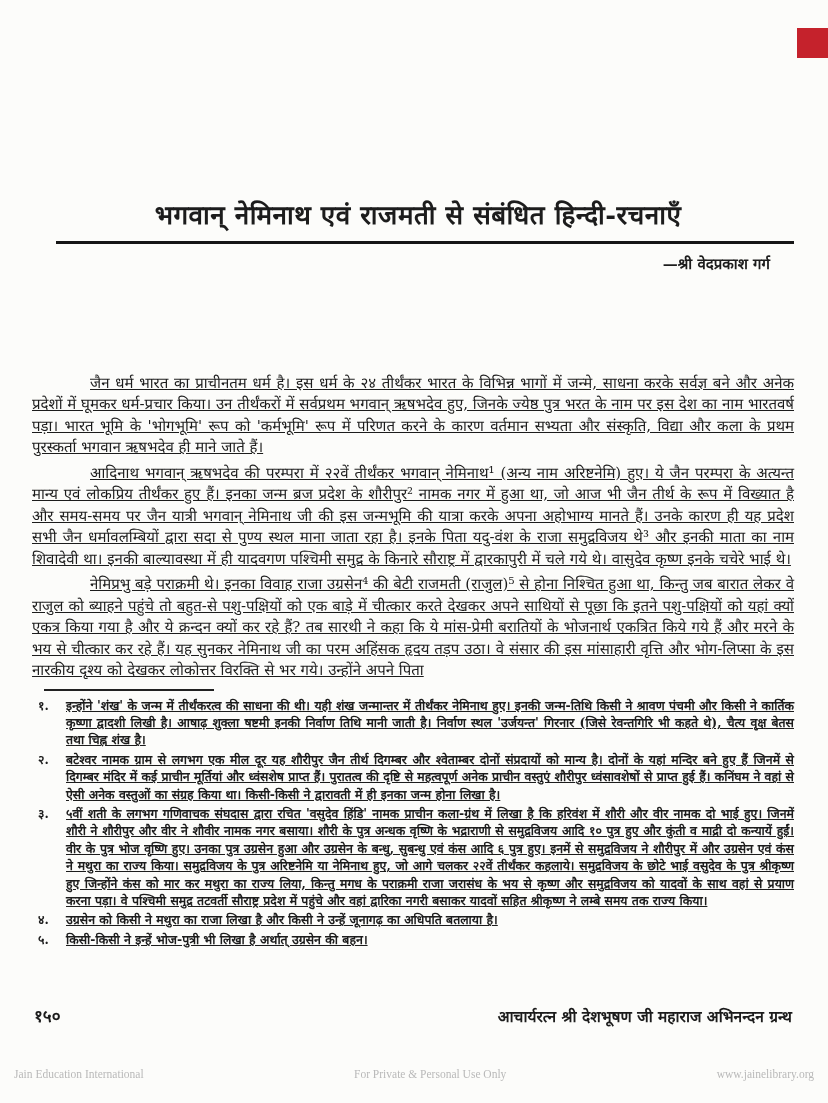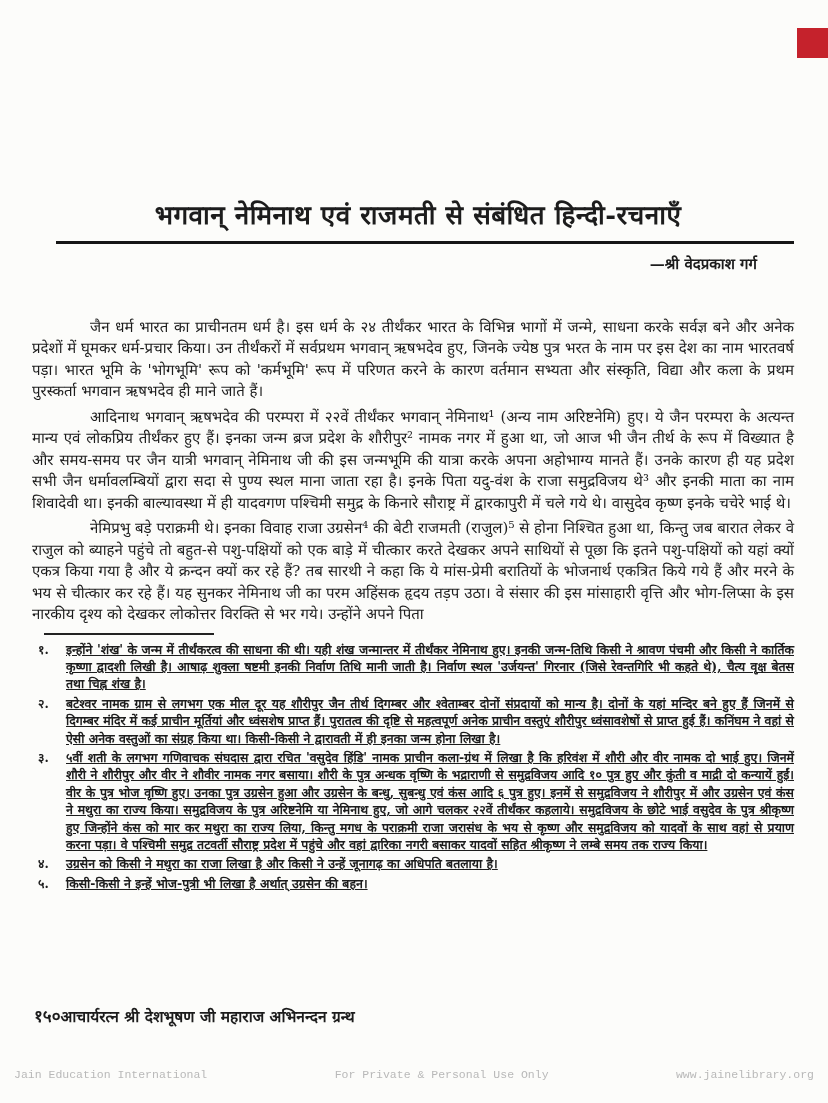--- a/index.html
+++ b/index.html
@@ -8,39 +8,39 @@
     background:#fcfcfa;color:#1c1c1c;
     font-family:"DejaVu Serif","DejaVu Sans",serif;
   }
   .page{position:absolute;inset:0;padding:0 34px 1px 32px;box-sizing:border-box;}
   .red-tab{position:absolute;top:28px;right:0;width:31px;height:30px;background:#c5222c;}
   .title{
     margin:199px 12px 0 22px;font-size:26px;line-height:1.25;
     font-weight:bold;text-align:center;letter-spacing:.5px;
   }
   .title-rule{height:3px;background:#161616;margin:9px 0 0 24px;}
-  .author{text-align:right;font-weight:bold;font-size:15px;margin:9px 37px 0 0;}
-  .body-text{margin-top:44px;font-size:15px;line-height:21.5px;text-align:justify;}
+  .author{text-align:right;font-weight:bold;font-size:15px;margin:9px 24px 0 0;}
+  .body-text{margin-top:100px;font-size:15px;line-height:21.5px;text-align:justify;text-decoration:underline;}
   .body-text p{margin:0 0 4px;text-indent:58px;}
   .fn-rule{width:170px;height:2px;background:#222;margin:7px 0 6px 12px;}
   .footnotes{font-size:12.4px;line-height:17.4px;font-weight:bold;text-align:justify;}
   .fn-item{display:flex;margin:0 0 2px;}
   .fn-num{flex:0 0 34px;padding-left:6px;box-sizing:border-box;}
   .fn-body{flex:1;text-decoration:underline;}
   .fn-cont{text-indent:40px;}
   .footer-row{
     position:absolute;left:34px;right:36px;top:994px;
-    display:flex;align-items:baseline;font-weight:bold;
+    display:flex;justify-content:space-between;align-items:baseline;font-weight:bold;
   }
   .page-num{font-size:17px;}
   .credit{font-size:15.5px;margin-top:11px;}
   .scan-footer{
     position:absolute;left:14px;right:14px;top:1068px;
     display:flex;justify-content:space-between;
-    font-family:Liberation Mono, monospace;
+    font-family:Liberation Serif, serif;
     font-size:11.5px;color:#b9b9b9;gap:44px;
   }
 </style>
 </head>
 <body>
 
 <div class="page">
 
   <div class="red-tab" style="background: rgb(197, 34, 44);"></div>
 

